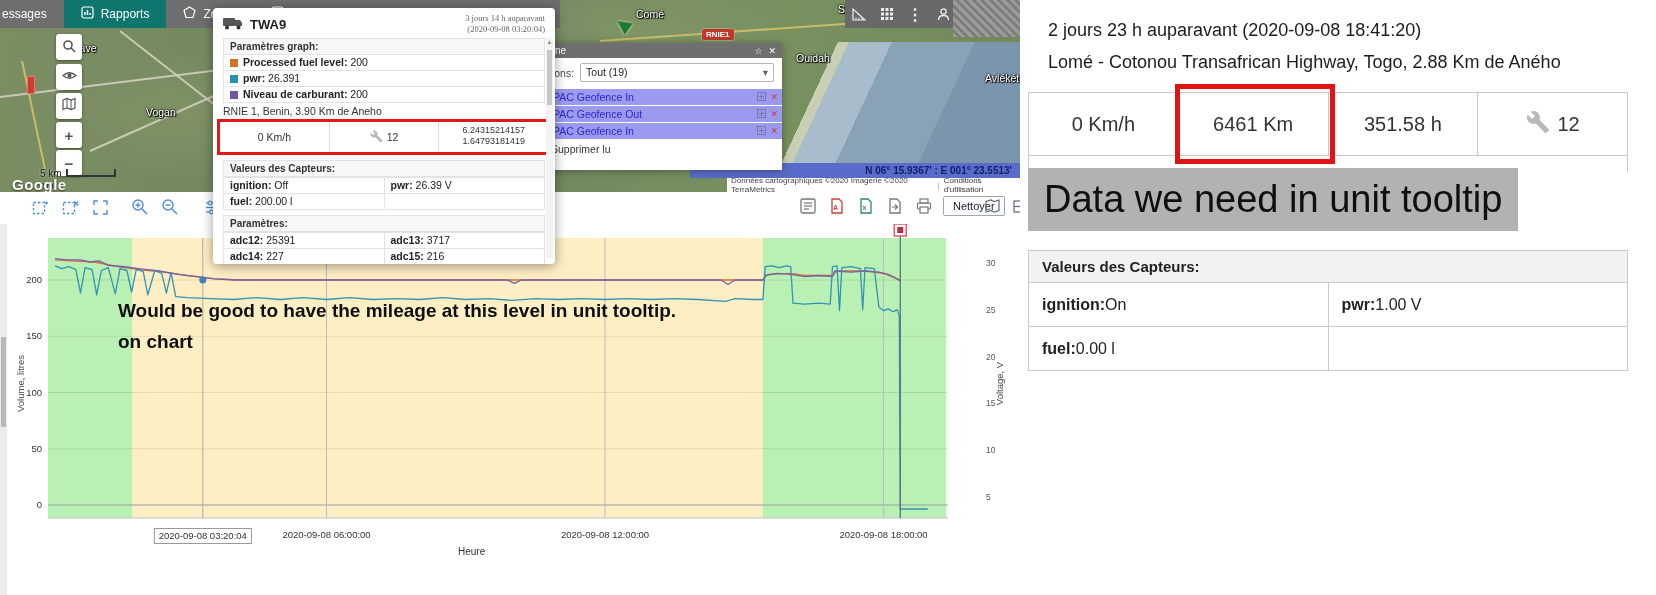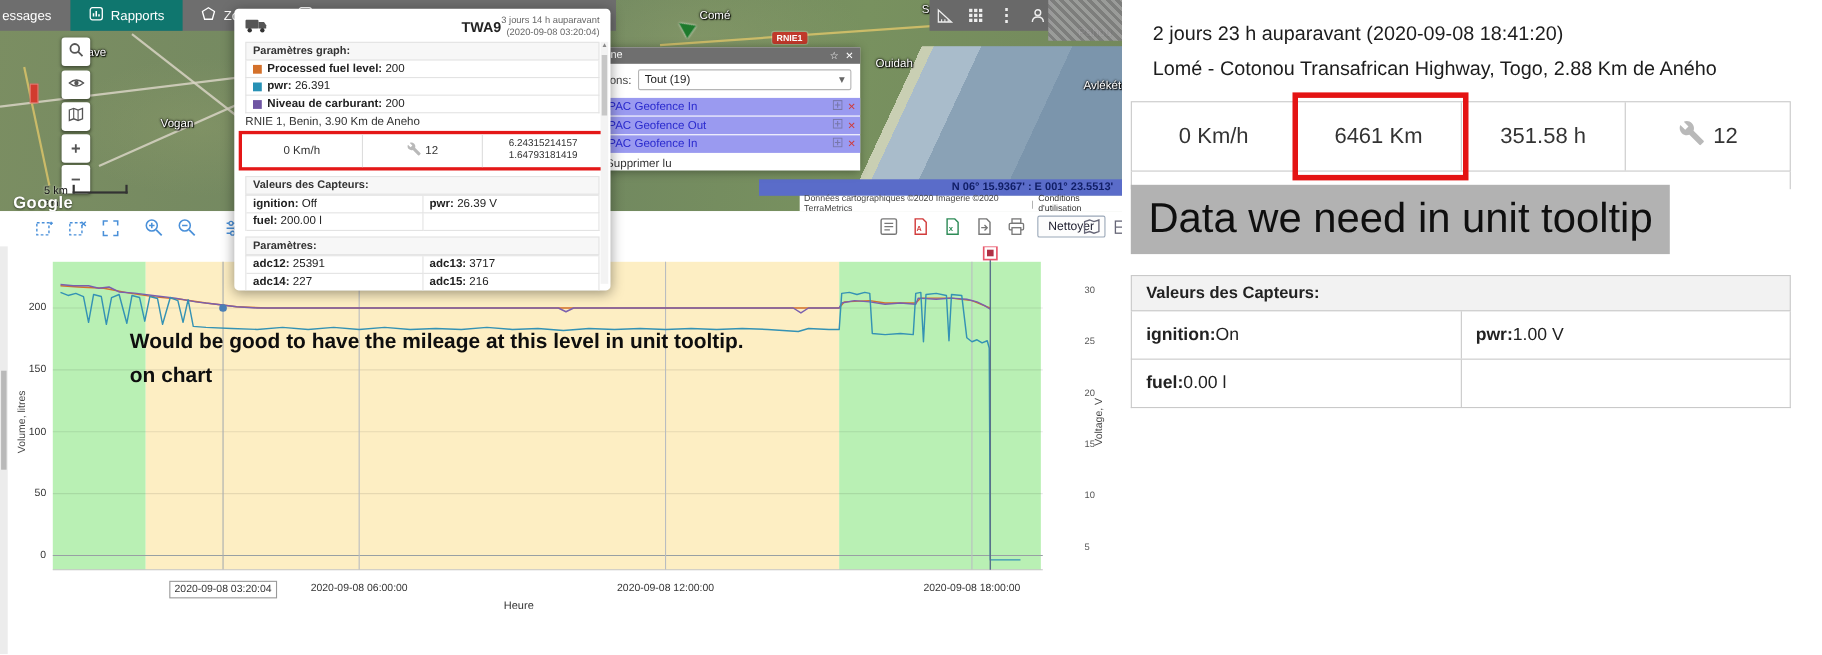--- a/index.html
+++ b/index.html
@@ -70,43 +70,43 @@
   .axis-title.v{transform:rotate(-90deg);transform-origin:center;white-space:nowrap;font-size:9.5px;color:#444;}
   .annotation{position:absolute;left:118px;top:295px;width:660px;font-weight:bold;font-size:19px;
               color:#0e0e0e;line-height:1.65;z-index:2;}
   .left-strip{position:absolute;left:0;top:222px;width:7px;height:373px;background:#ececec;z-index:1;}
   .left-strip .thumb{position:absolute;left:1px;top:115px;width:5px;height:90px;background:#b9b9b9;}
 
   
   .popup{position:absolute;left:213px;top:8px;width:342px;height:256px;background:#fff;border-radius:4px;
          box-shadow:0 2px 12px rgba(0,0,0,.4);z-index:6;overflow:hidden;font-size:10.5px;}
   .p-head{display:flex;align-items:center;padding:6px 10px 4px 10px;height:20px;}
-  .p-title{font-weight:bold;font-size:13px;margin-left:7px;flex:1;text-align:right;}
-  .p-ago{text-align:right;font-size:8.5px;color:#666;line-height:1.25;}
+  .p-title{font-weight:bold;font-size:13px;margin-left:7px;flex:1;}
+  .p-ago{text-align:right;font-size:8.5px;color:#666;line-height:1.25;font-family:Liberation Serif, serif;}
   .p-section{margin:0 10px;border:1px solid #e3e3e3;background:#f7f7f7;padding:1px 6px;font-weight:bold;
              font-size:10px;color:#333;height:13px;line-height:13px;}
   .p-row{margin:0 10px;border:1px solid #e3e3e3;border-top:none;padding:1px 6px;height:13px;line-height:13px;
          display:flex;align-items:center;gap:5px;}
   .sw{width:8px;height:8px;display:inline-block;}
   .p-addr{padding:2px 10px;height:12px;line-height:12px;color:#333;}
   .p-stats{margin:0 4px;border:3px solid #e41717;display:flex;height:30px;background:#fff;}
   .p-stats .cell{flex:1;display:flex;align-items:center;justify-content:center;gap:4px;border-right:1px solid #ddd;
                  font-size:10.5px;color:#333;}
   .p-stats .cell:last-child{border-right:none;font-size:9px;line-height:1.2;text-align:center;display:block;padding-top:3px;}
   .p-grid{display:grid;grid-template-columns:1fr 1fr;margin:0 10px;border-left:1px solid #e3e3e3;border-top:1px solid #e3e3e3;}
   .p-grid .gcell{border-right:1px solid #e3e3e3;border-bottom:1px solid #e3e3e3;padding:1px 6px;height:13px;line-height:13px;}
   .gap6{height:5px;}
   .k{font-weight:bold;}
   .p-scroll{position:absolute;right:2px;top:30px;width:7px;height:220px;background:#f3f3f3;}
   .p-scroll .arrow{font-size:6px;color:#888;text-align:center;line-height:8px;}
   .p-scroll .thumb{position:absolute;left:1px;top:12px;width:5px;height:55px;background:#c7c7c7;}
 
   
   .notif{position:absolute;left:545px;top:43px;width:237px;z-index:4;background:#fff;box-shadow:0 1px 8px rgba(0,0,0,.35);
-         font-size:10.5px;padding-bottom:0;}
+         font-size:10.5px;padding-bottom:15px;}
   .n-head{background:#6f6f6f;color:#fff;height:15px;display:flex;align-items:center;padding:0 6px 0 10px;font-size:10px;}
   .n-head .sp{flex:1;}
   .n-filter{display:flex;align-items:center;gap:6px;padding:5px 8px 7px 4px;color:#444;}
   .n-select{flex:1;border:1px solid #b5b5b5;background:#fff;height:17px;line-height:17px;padding:0 5px;display:flex;
             border-radius:2px;color:#222;}
   .n-select .sp{flex:1;}
   .n-item{background:#9a9af0;color:#2a2ace;height:16px;line-height:16px;display:flex;align-items:center;
           padding:0 4px 0 8px;margin-bottom:1px;}
   .n-item .sp{flex:1;}
   .n-x{color:#cf3b3b;font-size:9px;margin-left:4px;}

